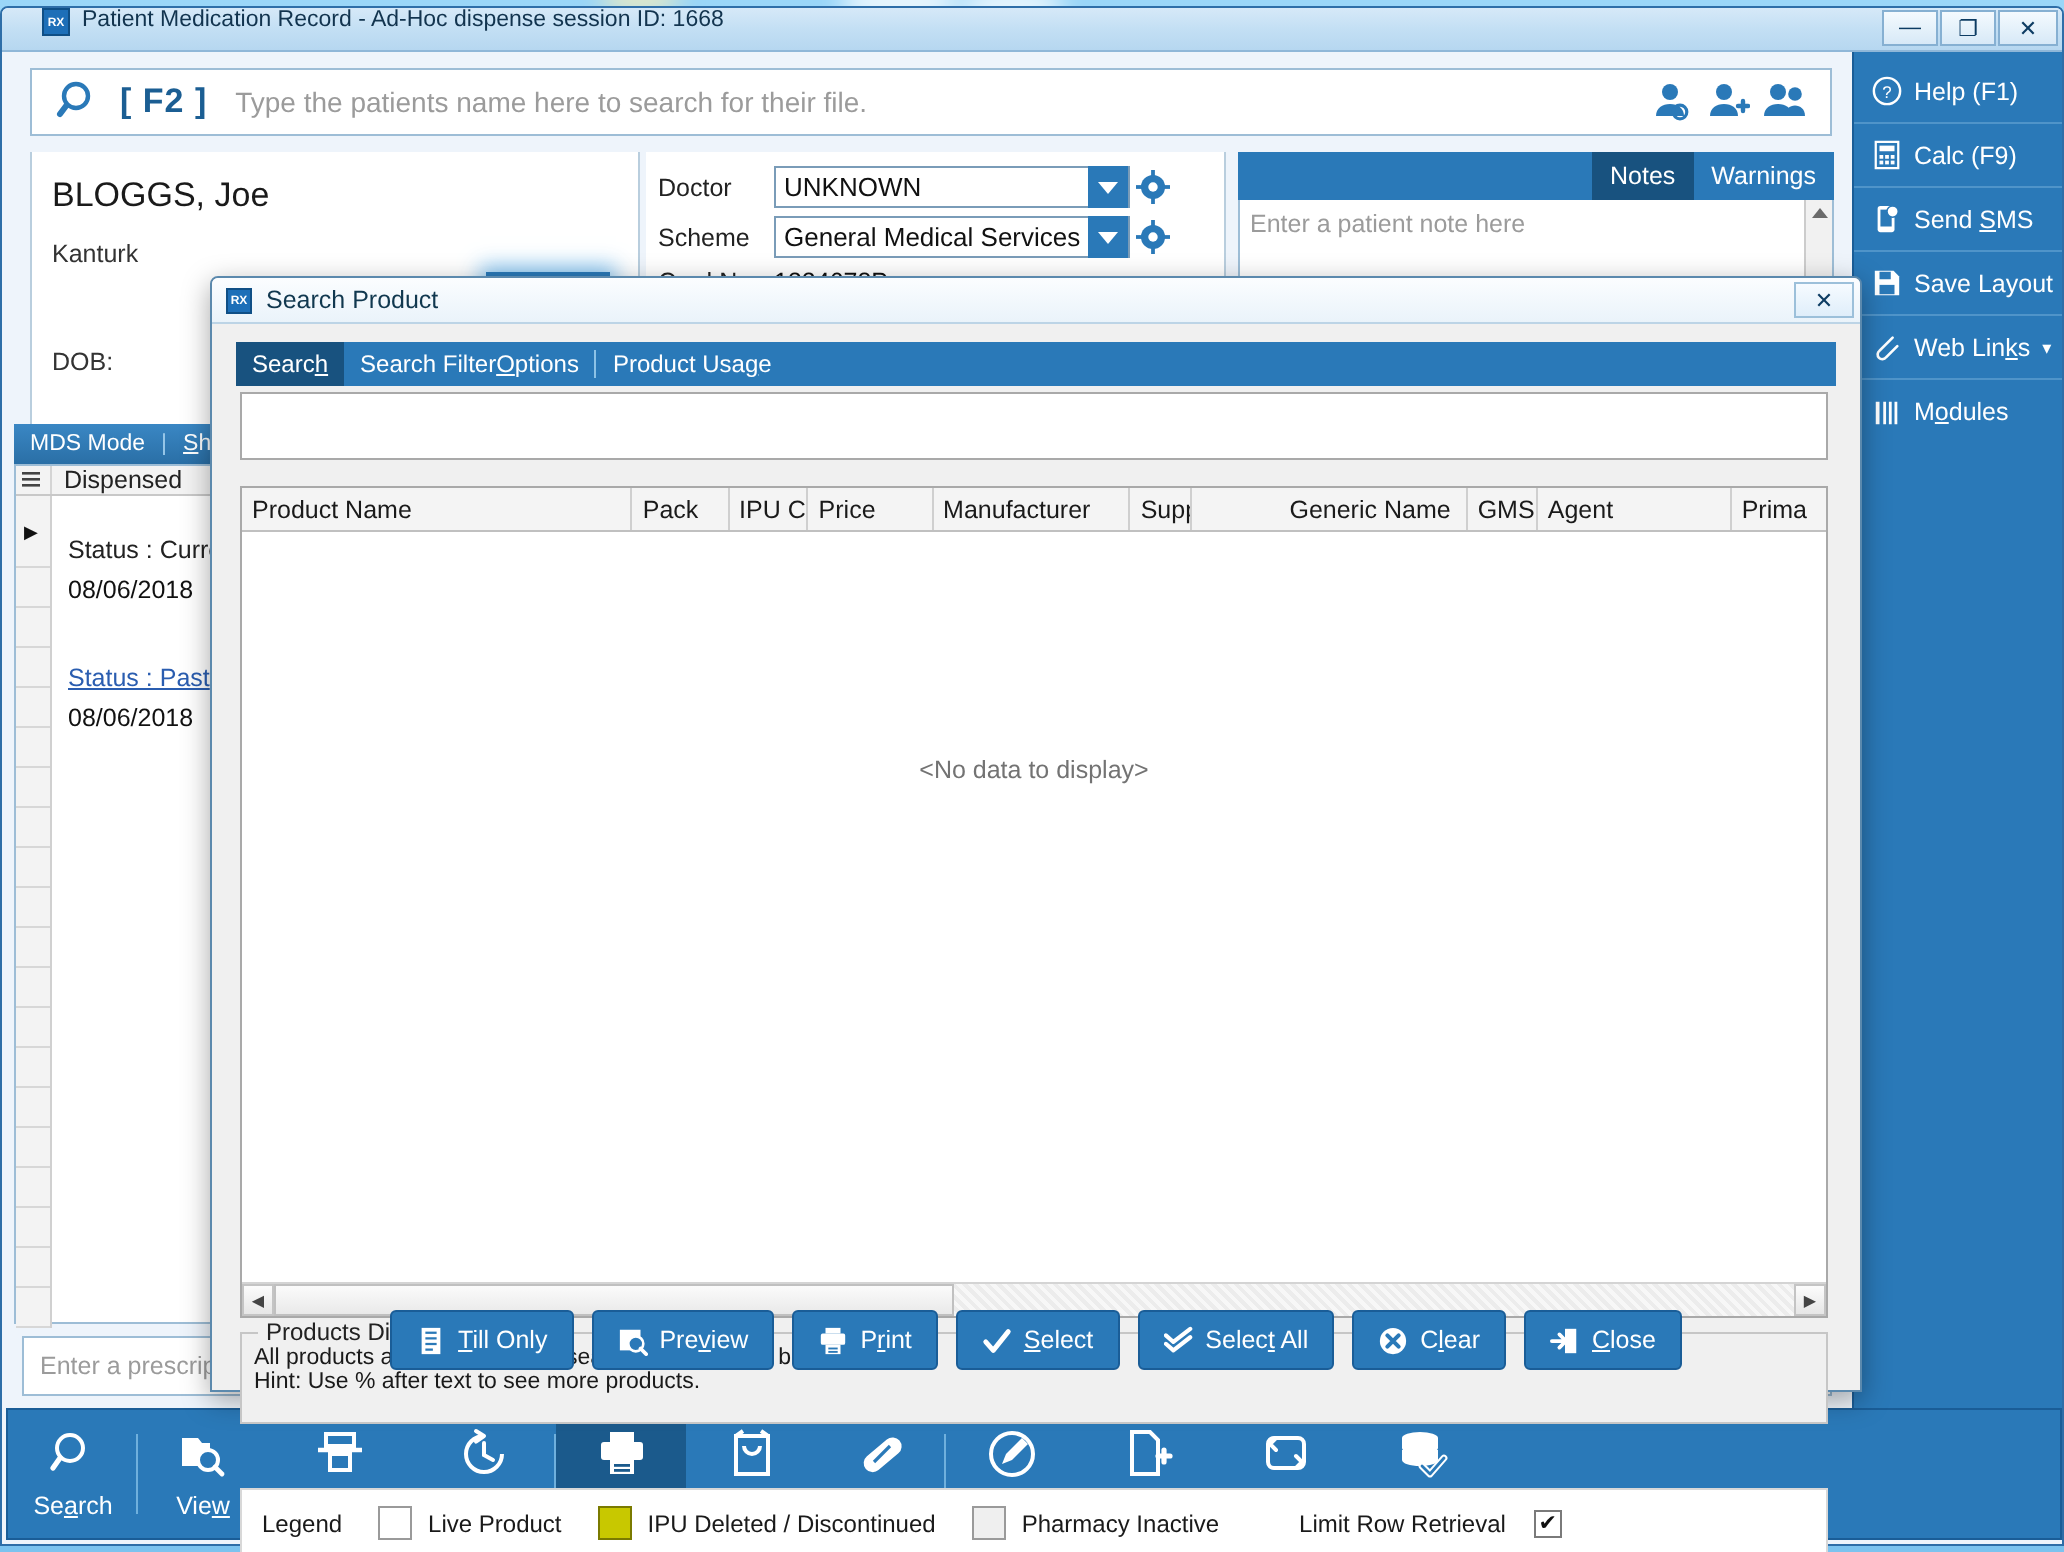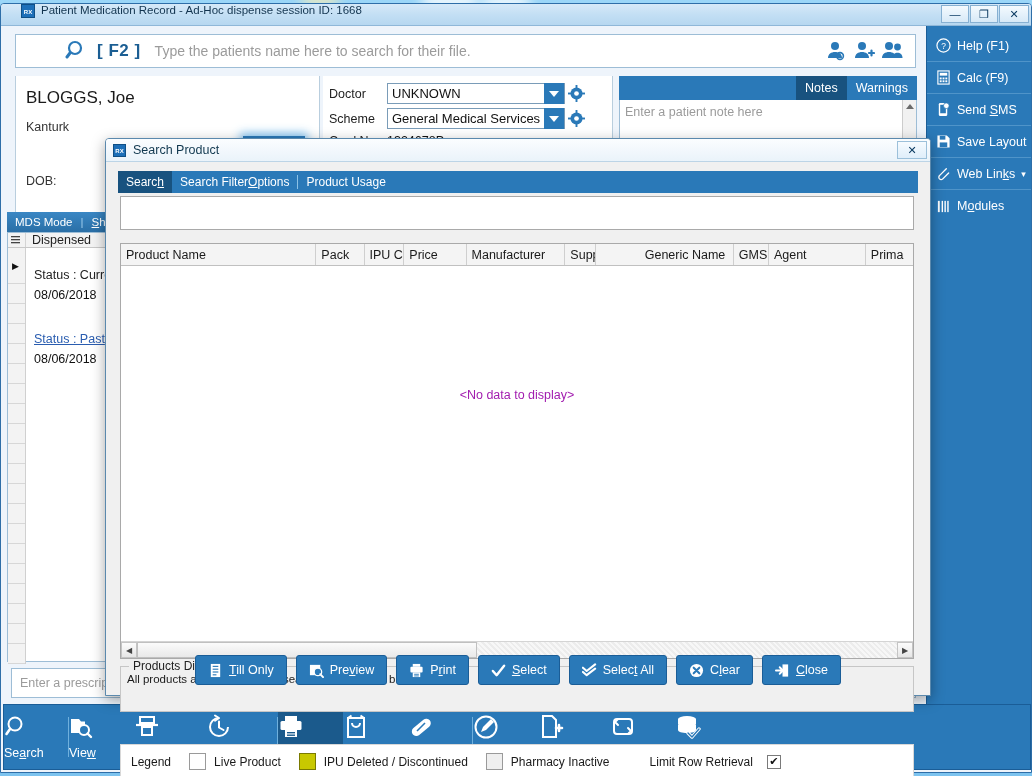--- a/index.html
+++ b/index.html
@@ -59,21 +59,21 @@
   }
   .rail-item:last-child { border-bottom: none; }
   .rail-item .ic { width: 15px; height: 15px; flex: none; display:block; }
   .rail-item u { text-decoration: underline; }
 
   
   .content { position: absolute; left: 0; top: 22px; right: 105px; bottom: 68px; }
   .searchbar {
     position: absolute; left: 14px; top: 8px; right: 10px; height: 34px;
     background: #fff; border: 1px solid #9dbdd6;
-    display: flex; align-items: center; padding-left: 37px;
+    display: flex; align-items: center;
   }
   .searchbar .mag { margin-left: 12px; margin-right: 8px; }
   .searchbar .f2 { font-size: 17px; color: #1b5e93; font-weight: 600; letter-spacing:.5px;}
   .searchbar .ph { font-size: 14px; color: #9b9b9b; margin-left: 14px; }
   .people { margin-left: auto; display: flex; gap: 6px; padding-right: 10px; }
 
   .patient-pane {
     position: absolute; left: 14px; top: 50px; width: 305px; height: 150px;
     background: #fff; border: 1px solid #b9cede; border-top: none;
   }
@@ -151,21 +151,21 @@
     background:#fff; border:1px solid #9dbdd6;
     font-size:12.5px; color:#9b9b9b; padding:7px 0 0 8px;
   }
 
   
   .bottombar {
     position:absolute; left:2px; bottom:2px; width:1028px; height:66px;
     background:#2a79b8; border:1px solid #1a5d97; display:flex; align-items:stretch;
   }
   .bb {
-    width:65px; display:flex; flex-direction:column; align-items:flex-start;
+    width:65px; display:flex; flex-direction:column; align-items:center;
     justify-content:center; gap:6px; color:#fff; font-size:12.5px; position:relative;
   }
   .bb.wide { width: 72px; }
   .bb.active { background:#1b5a8c; }
   .bb .divider { position:absolute; right:0; top:12px; bottom:12px; width:1px; background:#6fb0dd; }
   .bb u { text-decoration: underline; }
 
   
   .dialog {
     position:absolute; left:105px; top:138px; width:826px; height:558px;
@@ -203,22 +203,22 @@
     position:absolute; left:14px; top:104px; right:16px; height:416px;
     background:#fff; border:1px solid #a9a9a9; display:flex; flex-direction:column;
   }
   .pg-head { height:22px; background:#f4f4f4; border-bottom:1px solid #c0c0c0; display:flex; }
   .pg-head .h {
     font-size:12.5px; color:#1a1a1a; padding-left:5px; display:flex; align-items:center;
     border-right:1px solid #cfcfcf; overflow:hidden; white-space:nowrap; height:100%;
   }
   .pg-body { flex:1; position:relative; background:#fff; }
   .pg-empty {
-    position:absolute; left:0; right:0; top:122px; text-align:center;
-    font-size:12.5px; color:#a21caf;
+    position:absolute; left:0; right:0; top:112px; text-align:center;
+    font-size:12.5px; color:#737373;
   }
   .pg-hscroll {
     height:17px; background:#f1f1f1; border-top:1px solid #d4d4d4; display:flex; align-items:stretch;
   }
   .pg-hscroll .ar { width:16px; background:linear-gradient(180deg,#fcfcfc,#e6e6e6); border:1px solid #c4c4c4; display:flex;align-items:center;justify-content:center; font-size:8px;color:#444;}
   .pg-hscroll .th { width:340px; background:linear-gradient(180deg,#fbfbfb,#e9e9e9); border:1px solid #c0c0c0; }
   .pg-hscroll .track { flex:1; background:repeating-linear-gradient(45deg,#f7f7f7,#f7f7f7 2px,#ececec 2px,#ececec 4px); }
 
   .pd-group {
     position:absolute; left:14px; top:527px; right:16px; height:46px;
@@ -664,20 +664,21 @@
         <div class="ar">◀</div>
         <div class="th"></div>
         <div class="track"></div>
         <div class="ar">▶</div>
       </div>
     </div>
 
     <div class="pd-group">
       <span class="pd-legend">Products Displayed</span>
       <div class="pd-line l1">All products are displayed. No search options have been selected</div>
+      <div class="pd-line">Hint: Use % after text to see more products.</div>
     </div>
 
     <div class="legend-bar">
       <span class="lbl">Legend</span>
       <span class="sw"></span>
       <span>Live Product</span>
       <span class="sw yellow"></span>
       <span>IPU Deleted / Discontinued</span>
       <span class="sw grey"></span>
       <span>Pharmacy Inactive</span>

